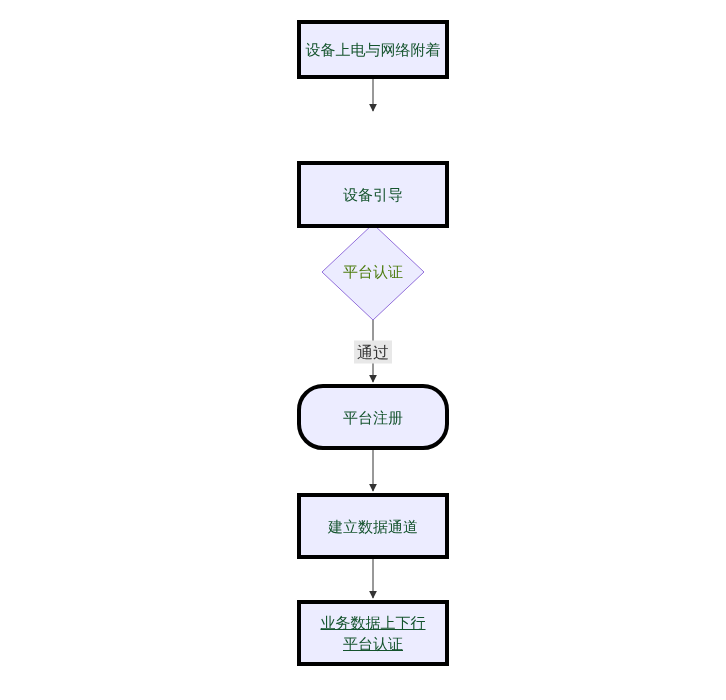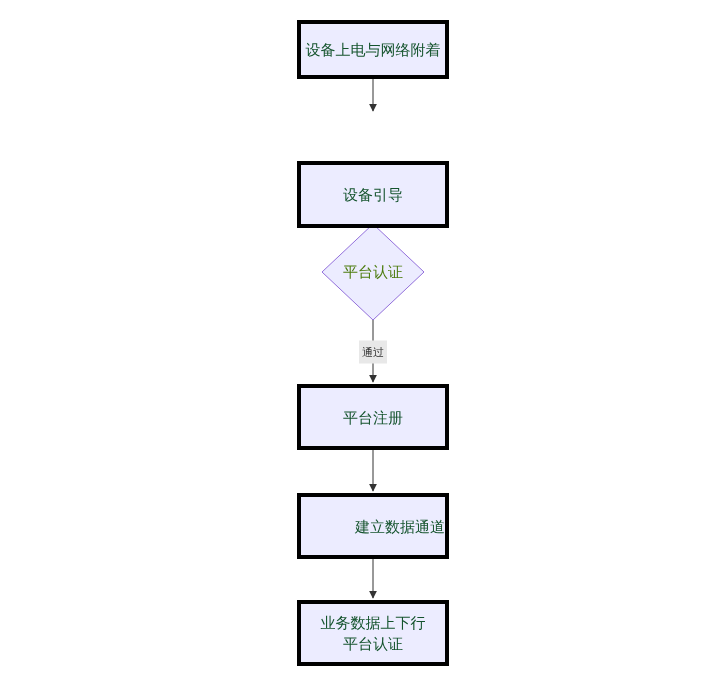--- a/index.html
+++ b/index.html
@@ -31,44 +31,44 @@
     flex-direction: column;
     align-items: center;
     justify-content: center;
     color: #14532d;
     font-size: 15px;
     line-height: 21px;
     text-align: center;
   }
   .node-1 { left: 297px; top: 20px;  width: 152px; height: 59px; }
   .node-2 { left: 297px; top: 113px; width: 152px; height: 67px; margin-top: 48px; }
-  .node-4 { left: 297px; top: 384px; width: 152px; height: 66px; }
-  .node-5 { left: 297px; top: 493px; width: 152px; height: 66px; align-items: flex-end; }
-  .node-6 { left: 297px; top: 600px; width: 152px; height: 66px; }
+  .node-4 { left: 297px; top: 384px; width: 152px; height: 66px; border-radius: 26px; }
+  .node-5 { left: 297px; top: 493px; width: 152px; height: 66px; }
+  .node-6 { left: 297px; top: 600px; width: 152px; height: 66px; text-decoration: underline; }
   .diamond-label {
     position: absolute;
     left: 322px;
     top: 224px;
     width: 102px;
     height: 96px;
     display: flex;
     align-items: center;
     justify-content: center;
     color: #4d7c0f;
     font-size: 15px;
     background: transparent;
   }
   .edge-label {
     position: absolute;
     left: 373px;
     top: 352px;
     transform: translate(-50%, -50%);
     background: #e8e8e8;
     color: #333333;
-    font-size: 11px;
+    font-size: 16px;
     line-height: 19px;
     padding: 2px 3px;
     white-space: nowrap;
   }
 </style>
 </head>
 <body>
 
 <div class="canvas">
 

